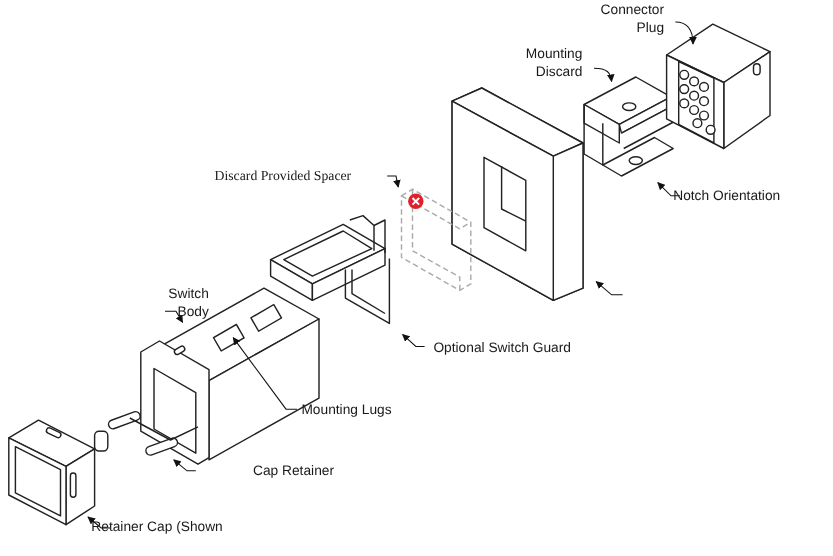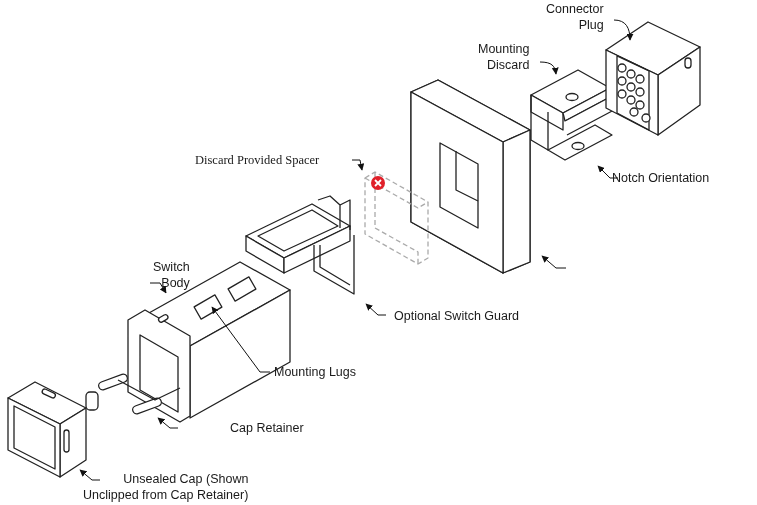--- a/index.html
+++ b/index.html
@@ -138,15 +138,14 @@
 <div class="lbl c" style="left:568px;top:260px;">
 </div>
 <div class="lbl c" style="left:113px;top:259px;margin-left:40px;">
   <div>Switch</div>
   <div>Body</div>
 </div>
 <div class="lbl" style="left:394px;top:308px;">Optional Switch Guard</div>
 <div class="lbl" style="left:274px;top:364px;">Mounting Lugs</div>
 <div class="lbl" style="left:182px;top:420px;margin-left:48px;">Cap Retainer</div>
 <div class="lbl c" style="left:83px;top:471px;">
-  <div>Unsealed Cap (Shown</div>
-  <div>Unclipped from Cap Retainer)</div>
+  <div>Retainer Cap (Shown</div>
 </div>
 
 </body></html>

